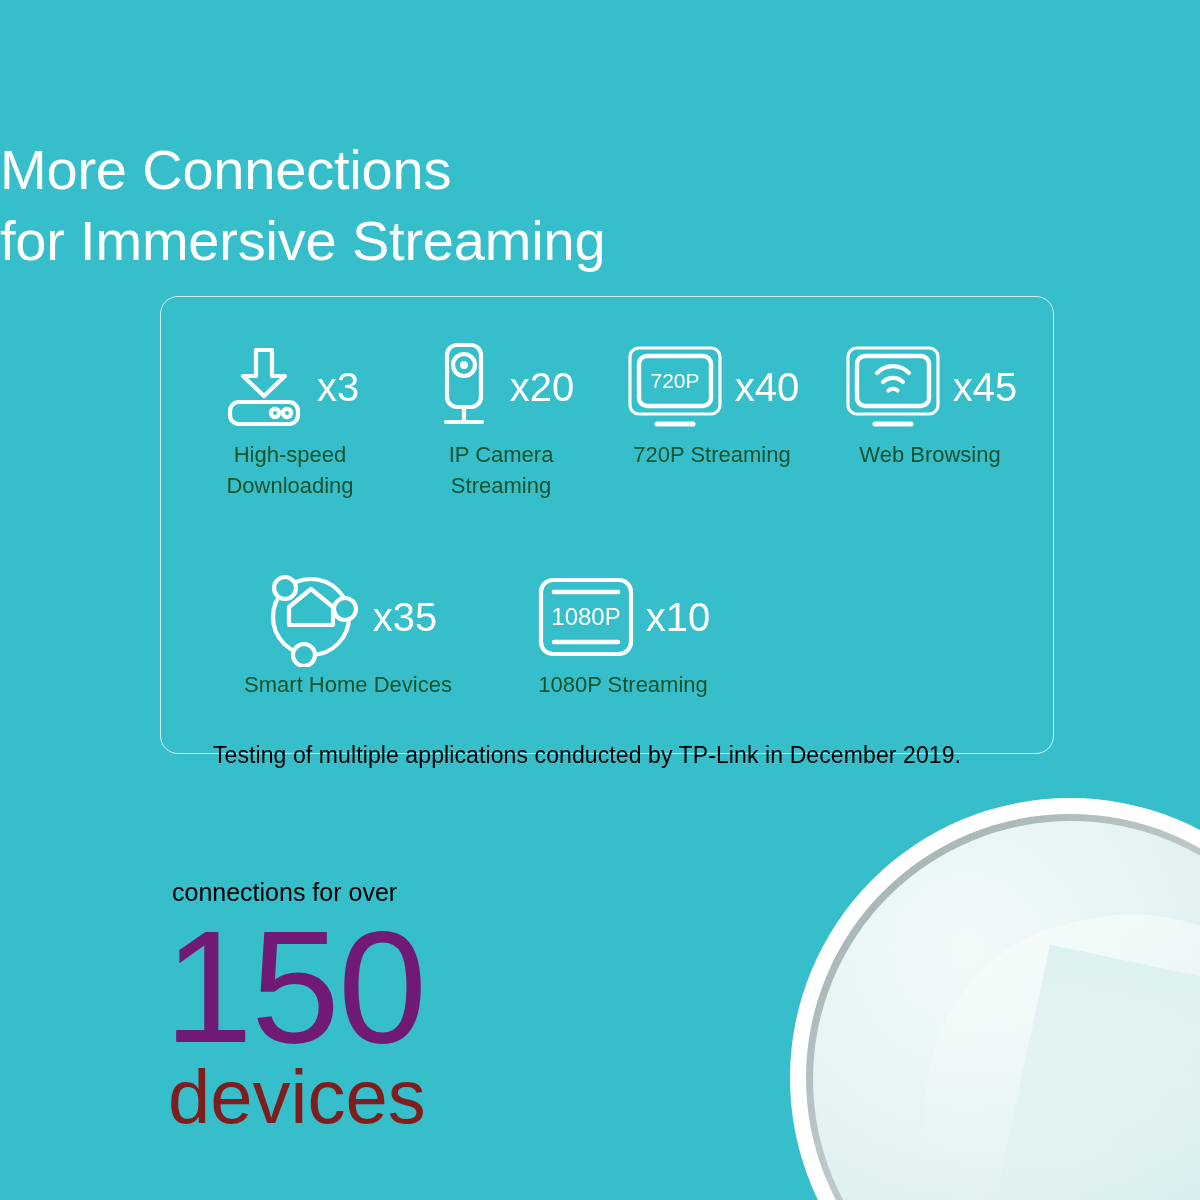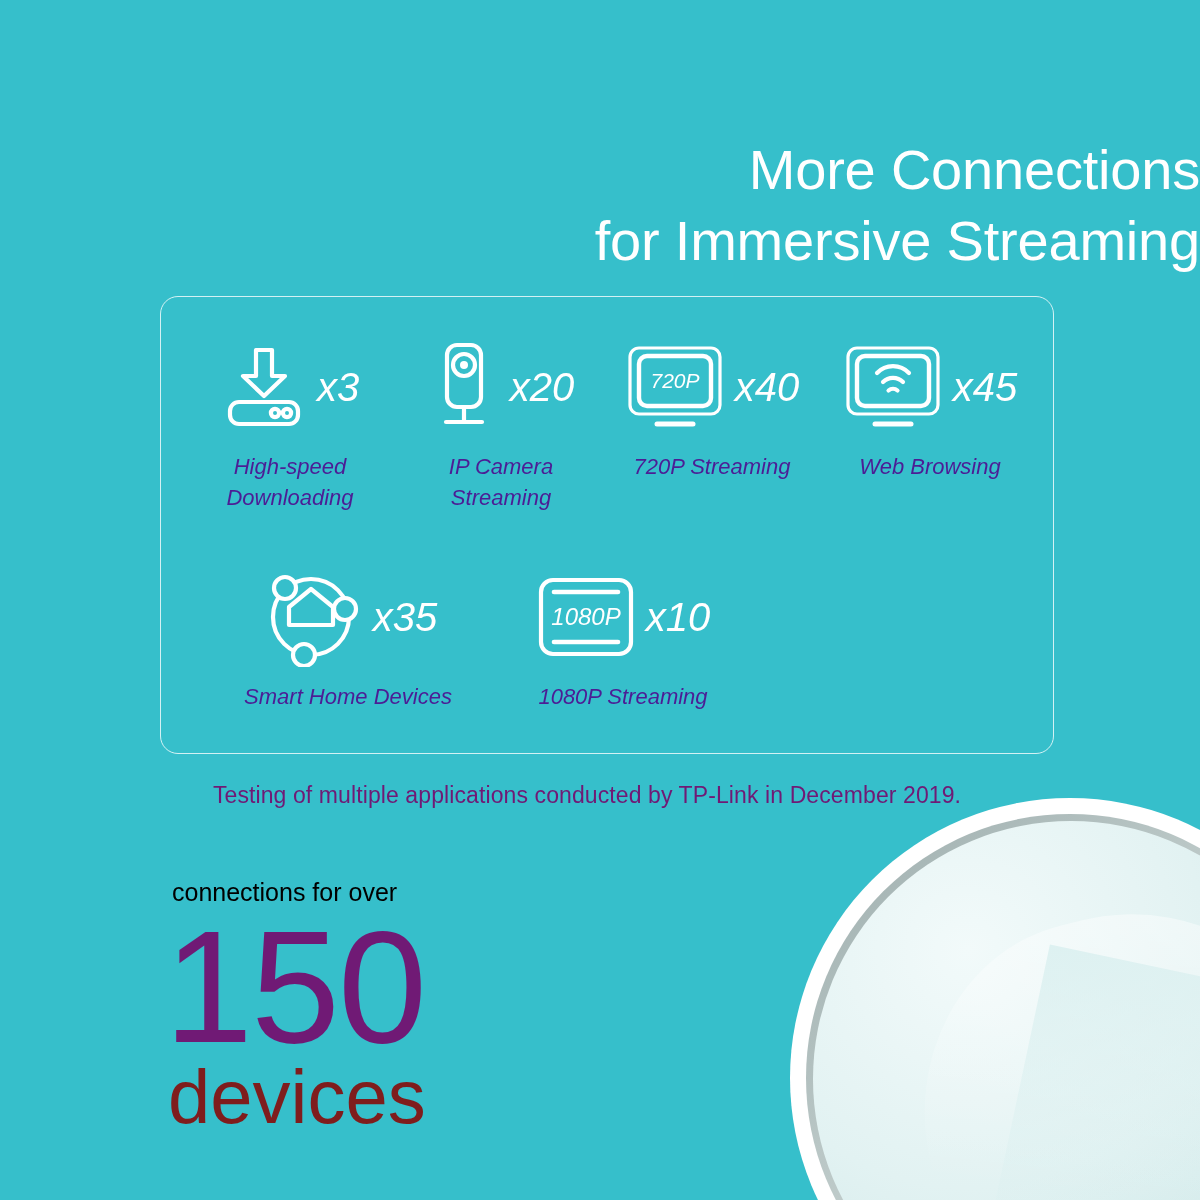--- a/index.html
+++ b/index.html
@@ -74,21 +74,21 @@
     background: linear-gradient(160deg, rgba(214,238,238,0.75) 0%, rgba(255,255,255,0.0) 65%);
     transform: rotate(12deg);
   }
 
   
   .headline {
     position: absolute;
     left: 0;
     top: 96px;
     width: 1200px;
-    text-align: right;
+    text-align: left;
     font-size: 56px;
     line-height: 1.28;
     font-weight: 400;
     letter-spacing: -0.2px;
   }
   .headline-line {
     display: block;
     white-space: nowrap;
   }
 
@@ -117,43 +117,42 @@
   .row-2 {
     left: 42px;
     top: 272px;
     width: 800px;
   }
 
   .item {
     display: flex;
     flex-direction: column;
     align-items: center;
-    font-style: italic;
   }
   .item-top {
     display: flex;
     align-items: center;
     justify-content: center;
     height: 96px;
     gap: 10px;
   }
   .multiplier {
     font-size: 40px;
     font-weight: 400;
     line-height: 1;
     color: #ffffff;
     white-space: nowrap;
   }
   .item-label {
-    margin-top: 16px;
+    margin-top: 4px;
     font-size: 22px;
     line-height: 1.42;
     text-align: center;
     white-space: pre-line;
-    color: #4c1d95;
+    color: #14532d;
   }
 
   .icon-wrap {
     display: flex;
     align-items: center;
     justify-content: center;
   }
 
   
   .col-dl     { width: 222px; }
@@ -162,25 +161,25 @@
   .col-web    { width: 214px; }
   
   .col-smart  { width: 290px; }
   .col-4k     { width: 250px; }
   .col-1080   { width: 260px; }
 
   
   .footnote {
     position: absolute;
     left: 0;
-    top: 782px;
+    top: 742px;
     width: 1174px;
     text-align: center;
     font-size: 23px;
-    color: #701a75;
+    color: #000000;
     letter-spacing: 0.1px;
   }
 
   
   .stat {
     position: absolute;
     left: 170px;
     top: 880px;
   }
   .stat-sub {

